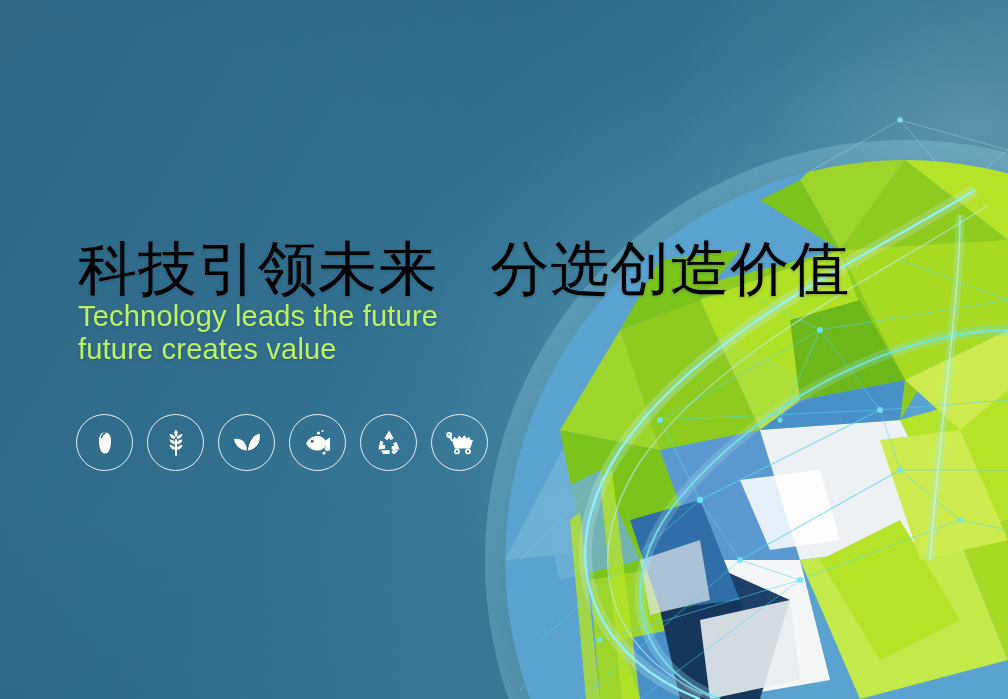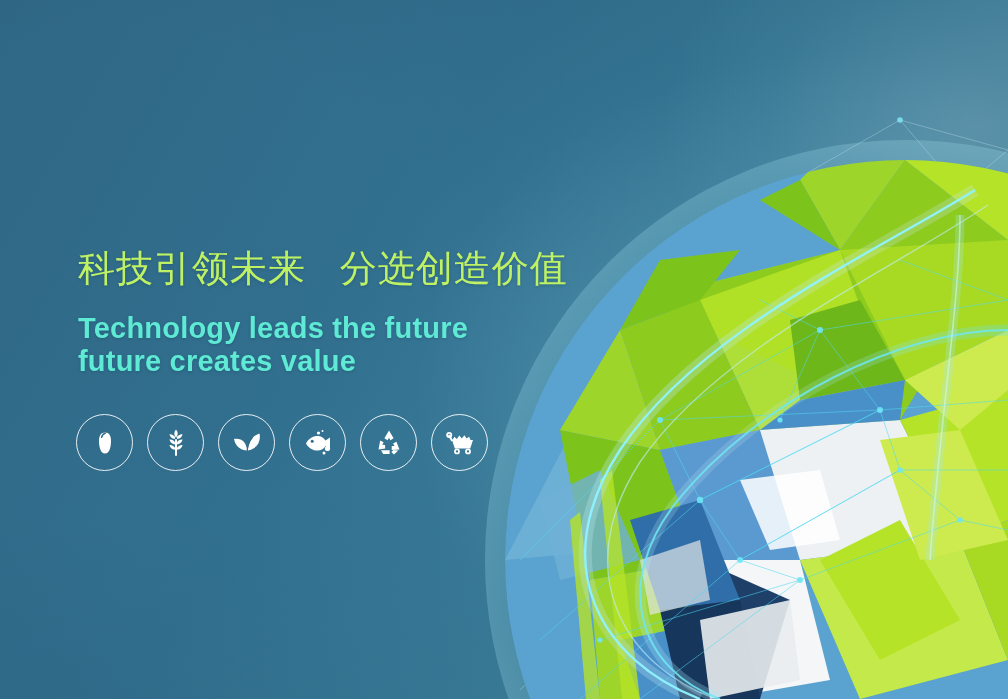--- a/index.html
+++ b/index.html
@@ -37,34 +37,33 @@
   .art{ position:absolute; inset:0; }
   .art svg{ position:absolute; top:0; left:0; width:1008px; height:699px; display:block; }
 
   
   .copy{
     position:absolute;
     left:78px; top:238px;
     width:700px;
   }
   .headline{
-    color:#bef264;
-    font-size:37px;
+    color:#000000;
+    font-size:59px;
     line-height:62px;
     font-weight:300;
     letter-spacing:1px;
     white-space:pre;
     text-shadow:0 1px 3px rgba(20,60,85,0.35);
   }
   .subline{
-    margin-top:12px;
-    color:#5eead4;
+    color:#bef264;
     font-size:29px;
     line-height:33px;
-    font-weight:700;
+    font-weight:400;
     letter-spacing:0.2px;
     text-shadow:0 1px 3px rgba(20,60,85,0.30);
   }
   .subline div{ white-space:pre; }
 
   
   .icon-row{
     position:absolute;
     left:76px; top:414px;
     display:flex;

